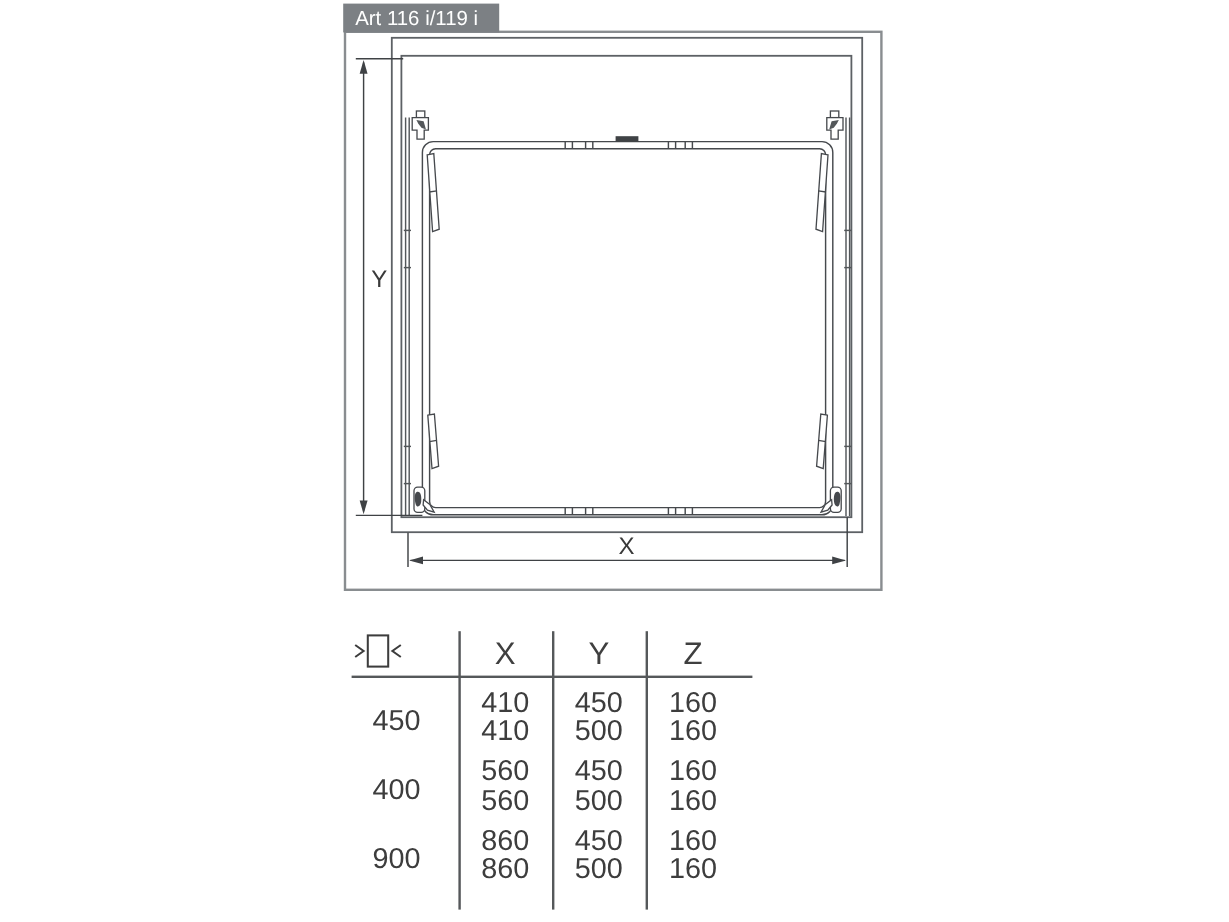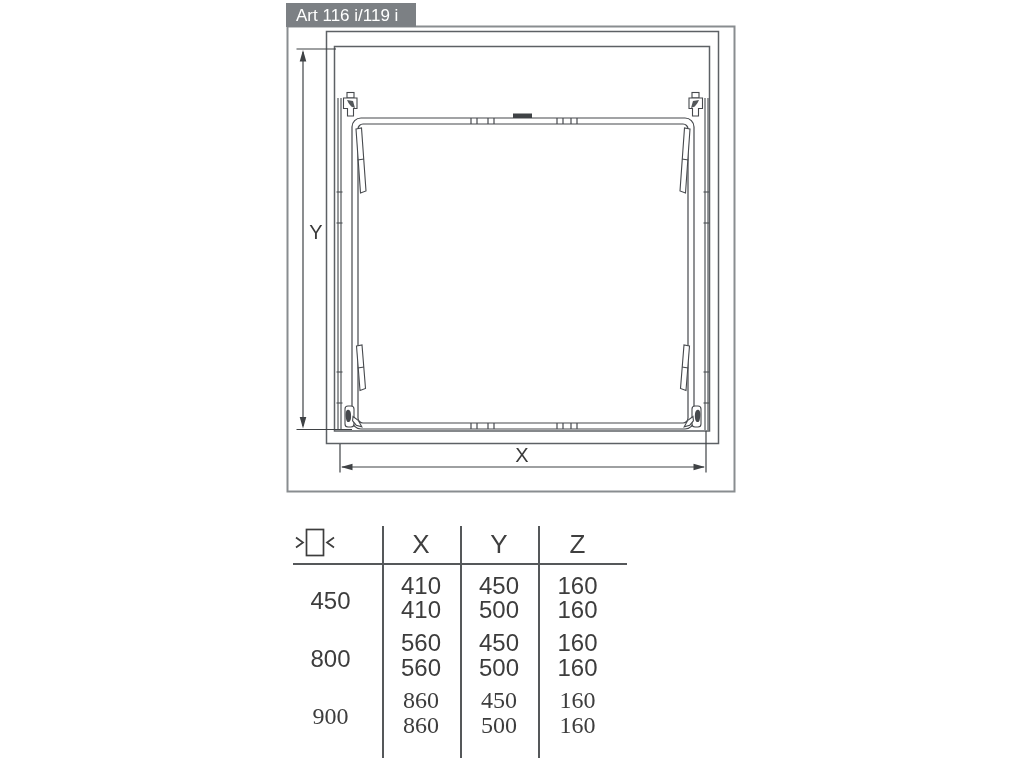--- a/index.html
+++ b/index.html
@@ -12,21 +12,21 @@
   #dimtable{position:absolute;left:293px;top:520px;width:334px;height:242px;color:#3d3d3d;}
   .hdr-row{position:absolute;left:0;top:6px;height:37px;width:334px;display:flex;}
   .cell{display:flex;align-items:center;justify-content:center;box-sizing:border-box;}
   .c0{width:89px;} .c1{width:78px;} .c2{width:78px;} .c3{width:89px;padding-right:10px;}
   .hdr{font-size:26px;color:#3f3f3f;}
   .num{font-size:24px;color:#3d3d3d;}
   .hrule{position:absolute;left:0;top:43px;width:334px;height:2px;background:#55585a;}
   .vrule{position:absolute;top:6px;width:2px;height:232px;background:#55585a;}
   .v1{left:89px;} .v2{left:167px;} .v3{left:245px;}
   .tgroup{position:absolute;left:0;width:334px;height:49px;}
-  .g1{top:53.5px;} .g2{top:111px;} .g3{top:168.5px;font-family:Liberation Serif, serif;}
+  .g1{top:53.5px;} .g2{top:111px;} .g3{top:168.5px;}
   .gwidth{position:absolute;left:0;top:0;width:89px;height:49px;display:flex;align-items:center;
           justify-content:center;font-size:24px;color:#3d3d3d;box-sizing:border-box;
           padding-right:14px;padding-top:6px;}
   .trow{position:absolute;left:89px;width:245px;height:24.5px;display:flex;}
   .r2{top:24.5px;}
   .icon-wrap{padding-right:6px;}
 </style>
 </head>
 <body>
 
@@ -171,21 +171,21 @@
         <div class="cell c3 num">160</div>
       </div>
       <div class="trow r2">
         <div class="cell c1 num">410</div>
         <div class="cell c2 num">500</div>
         <div class="cell c3 num">160</div>
       </div>
     </div>
 
     <div class="tgroup g2">
-      <div class="gwidth">800</div>
+      <div class="gwidth">400</div>
       <div class="trow">
         <div class="cell c1 num">560</div>
         <div class="cell c2 num">450</div>
         <div class="cell c3 num">160</div>
       </div>
       <div class="trow r2">
         <div class="cell c1 num">560</div>
         <div class="cell c2 num">500</div>
         <div class="cell c3 num">160</div>
       </div>

